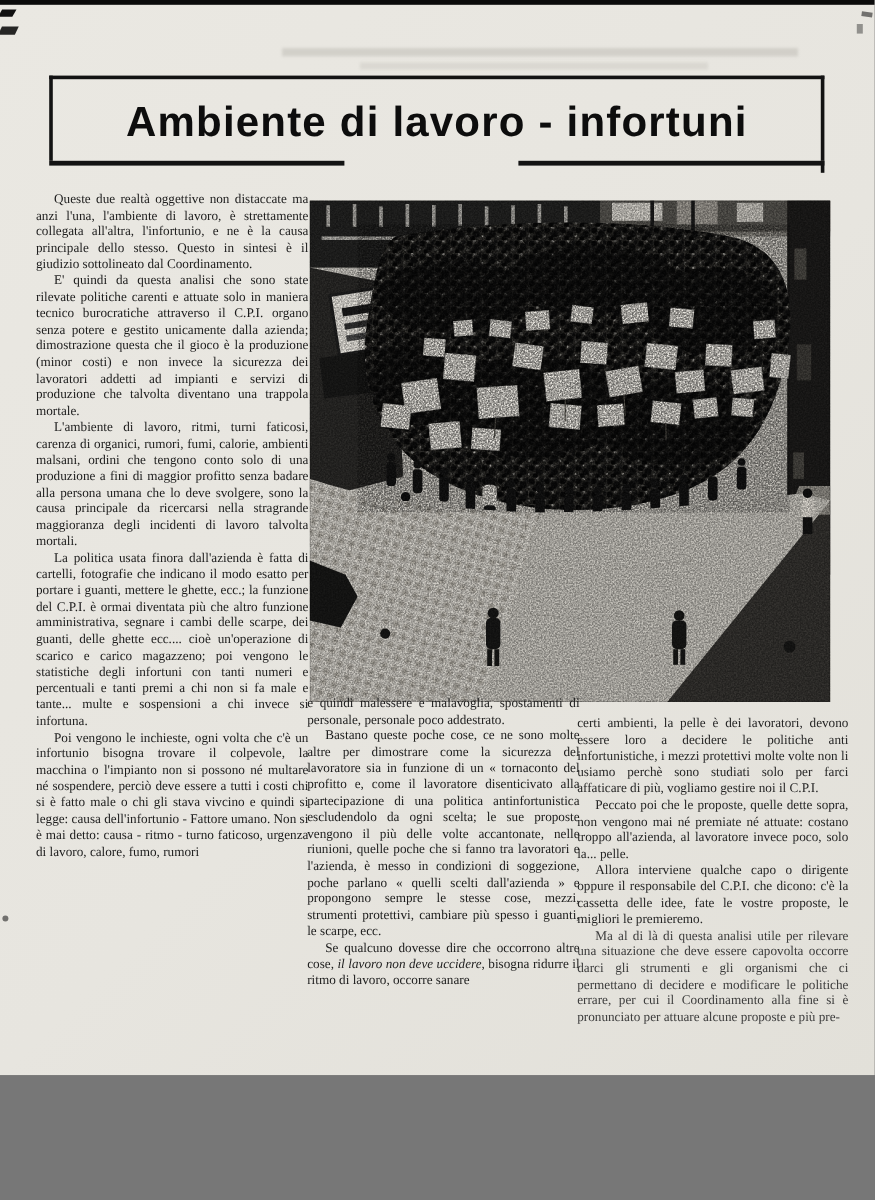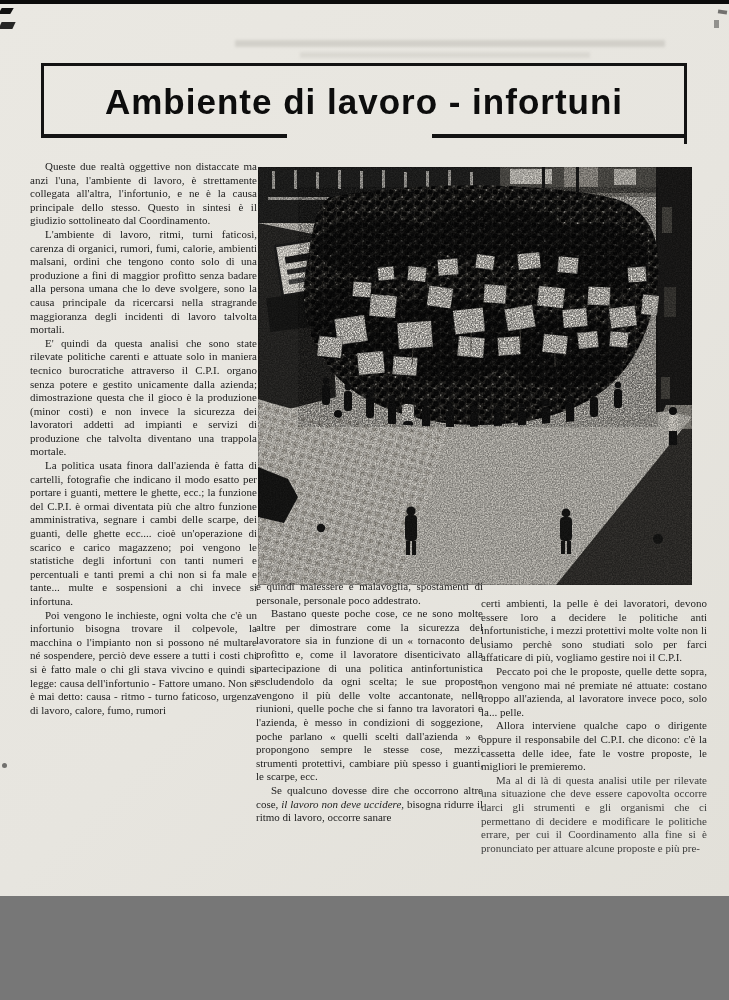--- a/index.html
+++ b/index.html
@@ -70,22 +70,22 @@
 
   <div class="title-box">
     <h1>Ambiente di lavoro - infortuni</h1>
     <span class="rule rule-left"></span>
     <span class="rule rule-right"></span>
     <span class="corner-stub"></span>
   </div>
 
   <div class="col col1">
     <p>Queste due realtà oggettive non distaccate ma anzi l'una, l'ambiente di lavoro, è strettamente collegata all'altra, l'infortunio, e ne è la causa principale dello stesso. Questo in sintesi è il giudizio sottolineato dal Coordinamento.</p>
+    <p>E' quindi da questa analisi che sono state rilevate politiche carenti e attuate solo in maniera tecnico burocratiche attraverso il C.P.I. organo senza potere e gestito unicamente dalla azienda; dimostrazione questa che il gioco è la produzione (minor costi) e non invece la sicurezza dei lavoratori addetti ad impianti e servizi di produzione che talvolta diventano una trappola mortale.</p>
     <p>L'ambiente di lavoro, ritmi, turni faticosi, carenza di organici, rumori, fumi, calorie, ambienti malsani, ordini che tengono conto solo di una produzione a fini di maggior profitto senza badare alla persona umana che lo deve svolgere, sono la causa principale da ricercarsi nella stragrande maggioranza degli incidenti di lavoro talvolta mortali.</p>
-    <p>E' quindi da questa analisi che sono state rilevate politiche carenti e attuate solo in maniera tecnico burocratiche attraverso il C.P.I. organo senza potere e gestito unicamente dalla azienda; dimostrazione questa che il gioco è la produzione (minor costi) e non invece la sicurezza dei lavoratori addetti ad impianti e servizi di produzione che talvolta diventano una trappola mortale.</p>
     <p>La politica usata finora dall'azienda è fatta di cartelli, fotografie che indicano il modo esatto per portare i guanti, mettere le ghette, ecc.; la funzione del C.P.I. è ormai diventata più che altro funzione amministrativa, segnare i cambi delle scarpe, dei guanti, delle ghette ecc.... cioè un'operazione di scarico e carico magazzeno; poi vengono le statistiche degli infortuni con tanti numeri e percentuali e tanti premi a chi non si fa male e tante... multe e sospensioni a chi invece si infortuna.</p>
     <p>Poi vengono le inchieste, ogni volta che c'è un infortunio bisogna trovare il colpevole, la macchina o l'impianto non si possono né multare né sospendere, perciò deve essere a tutti i costi chi si è fatto male o chi gli stava vivcino e quindi si legge: causa dell'infortunio - Fattore umano. Non si è mai detto: causa - ritmo - turno faticoso, urgenza di lavoro, calore, fumo, rumori</p>
   </div>
 
   <figure class="photo" role="img" aria-label="Manifestazione operaia: corteo di lavoratori con cartelli bianchi lungo una strada acciottolata">
     <svg viewBox="0 0 434 418" width="434" height="418">
       <defs>
         <filter id="sp" x="-5%" y="-5%" width="110%" height="110%">
           <feTurbulence type="fractalNoise" baseFrequency="0.75" numOctaves="2" seed="7" stitchTiles="stitch" result="n"></feTurbulence>
           <feColorMatrix in="n" type="matrix" values="0 0 0 0 0  0 0 0 0 0  0 0 0 0 0  1.4 1.4 1.4 0 -1.55" result="a"></feColorMatrix>
@@ -308,16 +308,16 @@
   <div class="col col2">
     <p class="noindent">e quindi malessere e malavoglia, spostamenti di personale, personale poco addestrato.</p>
     <p>Bastano queste poche cose, ce ne sono molte altre per dimostrare come la sicurezza del lavoratore sia in funzione di un « tornaconto del profitto e, come il lavoratore disenticivato alla partecipazione di una politica antinfortunistica escludendolo da ogni scelta; le sue proposte vengono il più delle volte accantonate, nelle riunioni, quelle poche che si fanno tra lavoratori e l'azienda, è messo in condizioni di soggezione, poche parlano « quelli scelti dall'azienda » e propongono sempre le stesse cose, mezzi, strumenti protettivi, cambiare più spesso i guanti, le scarpe, ecc.</p>
     <p><span>Se qualcuno dovesse dire che occorrono altre cose, </span><em>il lavoro non deve uccidere</em><span>, bisogna ridurre il ritmo di lavoro, occorre sanare</span></p>
   </div>
 
   <div class="col col3">
     <p class="noindent">certi ambienti, la pelle è dei lavoratori, devono essere loro a decidere le politiche anti infortunistiche, i mezzi protettivi molte volte non li usiamo perchè sono studiati solo per farci affaticare di più, vogliamo gestire noi il C.P.I.</p>
     <p>Peccato poi che le proposte, quelle dette sopra, non vengono mai né premiate né attuate: costano troppo all'azienda, al lavoratore invece poco, solo la... pelle.</p>
     <p>Allora interviene qualche capo o dirigente oppure il responsabile del C.P.I. che dicono: c'è la cassetta delle idee, fate le vostre proposte, le migliori le premieremo.</p>
-    <p class="faded">Ma al di là di questa analisi utile per rilevate una situazione che deve essere capovolta occorre darci gli strumenti e gli organismi che ci permettano di decidere e modificare le politiche errare, per cui il Coordinamento alla fine si è pronunciato per attuare alcune proposte e più pre-</p>
+    <p class="faded">Ma al di là di questa analisi utile per rilevare una situazione che deve essere capovolta occorre darci gli strumenti e gli organismi che ci permettano di decidere e modificare le politiche errare, per cui il Coordinamento alla fine si è pronunciato per attuare alcune proposte e più pre-</p>
   </div>
 
 </div>
 
 </body></html>

